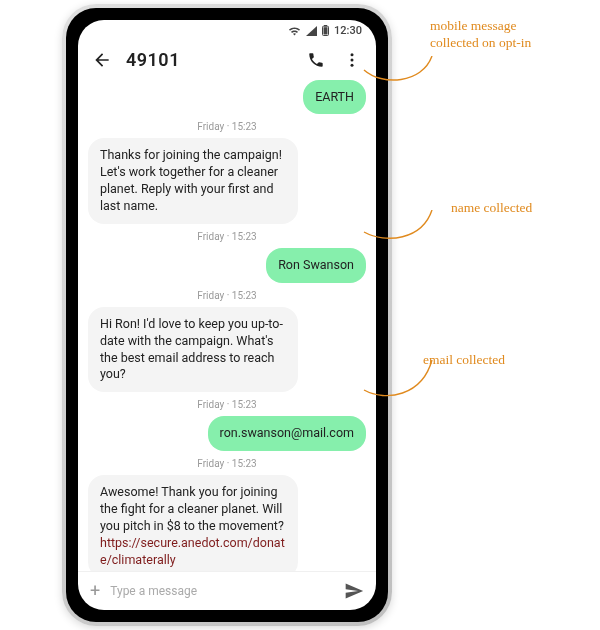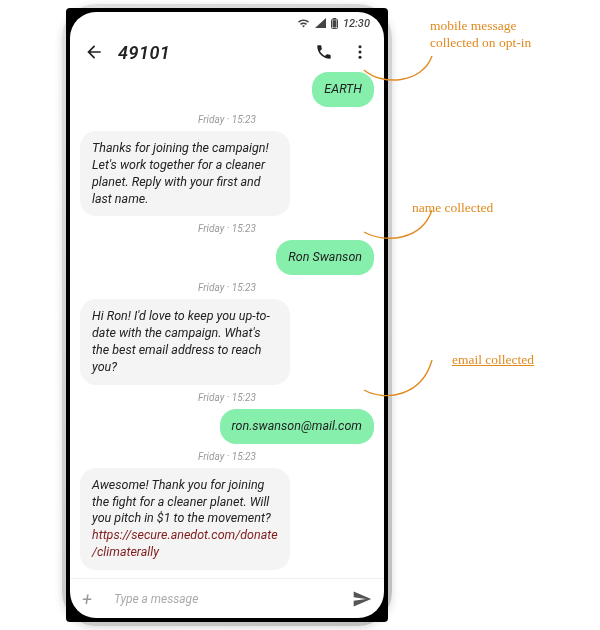--- a/index.html
+++ b/index.html
@@ -17,24 +17,23 @@
     width: 330px;
     height: 622px;
     border-radius: 34px;
     background: linear-gradient(135deg, #e0e0e0, #bfbfbf);
     padding: 4px;
     box-shadow: 0 2px 8px rgba(0,0,0,0.15);
   }
   .phone-inner {
     width: 100%;
     height: 100%;
-    border-radius: 4px;
+    border-radius: 30px;
     background: #000;
-    padding: 4px;
-    font-style: italic;
+    padding: 12px;
   }
   .screen {
     width: 100%;
     height: 100%;
     border-radius: 26px;
     background: #fff;
     overflow: hidden;
     display: flex;
     flex-direction: column;
     position: relative;
@@ -111,21 +110,20 @@
   }
   .input-bar .plus {
     font-size: 18px;
     color: #999;
     line-height: 1;
   }
   .input-bar .field {
     flex: 1 1 auto;
     font-size: 12px;
     color: #aaa;
-    margin-left: 12px;
   }
   .input-bar .send svg { display:block; }
 
   
   .annot {
     position: absolute;
     font-family: "Comic Sans MS", "Segoe Script", cursive;
     color: #e08a1e;
     font-size: 13.5px;
     line-height: 1.25;
@@ -212,21 +210,21 @@
         <div class="ts">Friday · 15:23</div>
 
         <div class="row sent">
           <div class="bubble">ron.swanson@mail.com</div>
         </div>
 
         <div class="ts">Friday · 15:23</div>
 
         <div class="row recv">
           <div class="bubble">
-            <span>Awesome! Thank you for joining the fight for a cleaner planet. Will you pitch in $1 to the movement?</span>
+            <span>Awesome! Thank you for joining the fight for a cleaner planet. Will you pitch in $8 to the movement?</span>
             <br>
             <span class="link">https://secure.anedot.com/donate/climaterally</span>
           </div>
         </div>
 
       </div>
 
       <div class="input-bar">
         <div class="plus">+</div>
         <div class="field">Type a message</div>
@@ -239,21 +237,21 @@
 
     </div>
   </div>
 </div>
 
 <div class="annot" style="left:430px; top:18px; width:120px;">mobile message collected on opt-in</div>
 <svg class="connector" style="left:362px; top:56px;" width="76" height="36">
   <path d="M70 0 C 60 28, 20 30, 2 14" stroke="#e08a1e" stroke-width="1.4" fill="none"></path>
 </svg>
 
-<div class="annot" style="left:412px; top:200px; width:120px;">name collected</div>
+<div class="annot" style="left:451px; top:200px; width:120px;">name collected</div>
 <svg class="connector" style="left:362px; top:210px;" width="76" height="40">
   <path d="M70 0 C 60 30, 24 34, 2 22" stroke="#e08a1e" stroke-width="1.4" fill="none"></path>
 </svg>
 
-<div class="annot" style="left:452px; top:352px; width:120px;text-decoration:underline;">email collected</div>
+<div class="annot" style="left:423px; top:352px; width:120px;">email collected</div>
 <svg class="connector" style="left:362px; top:360px;" width="76" height="48">
   <path d="M70 0 C 60 36, 24 42, 2 30" stroke="#e08a1e" stroke-width="1.4" fill="none"></path>
 </svg>
 
 </body></html>

